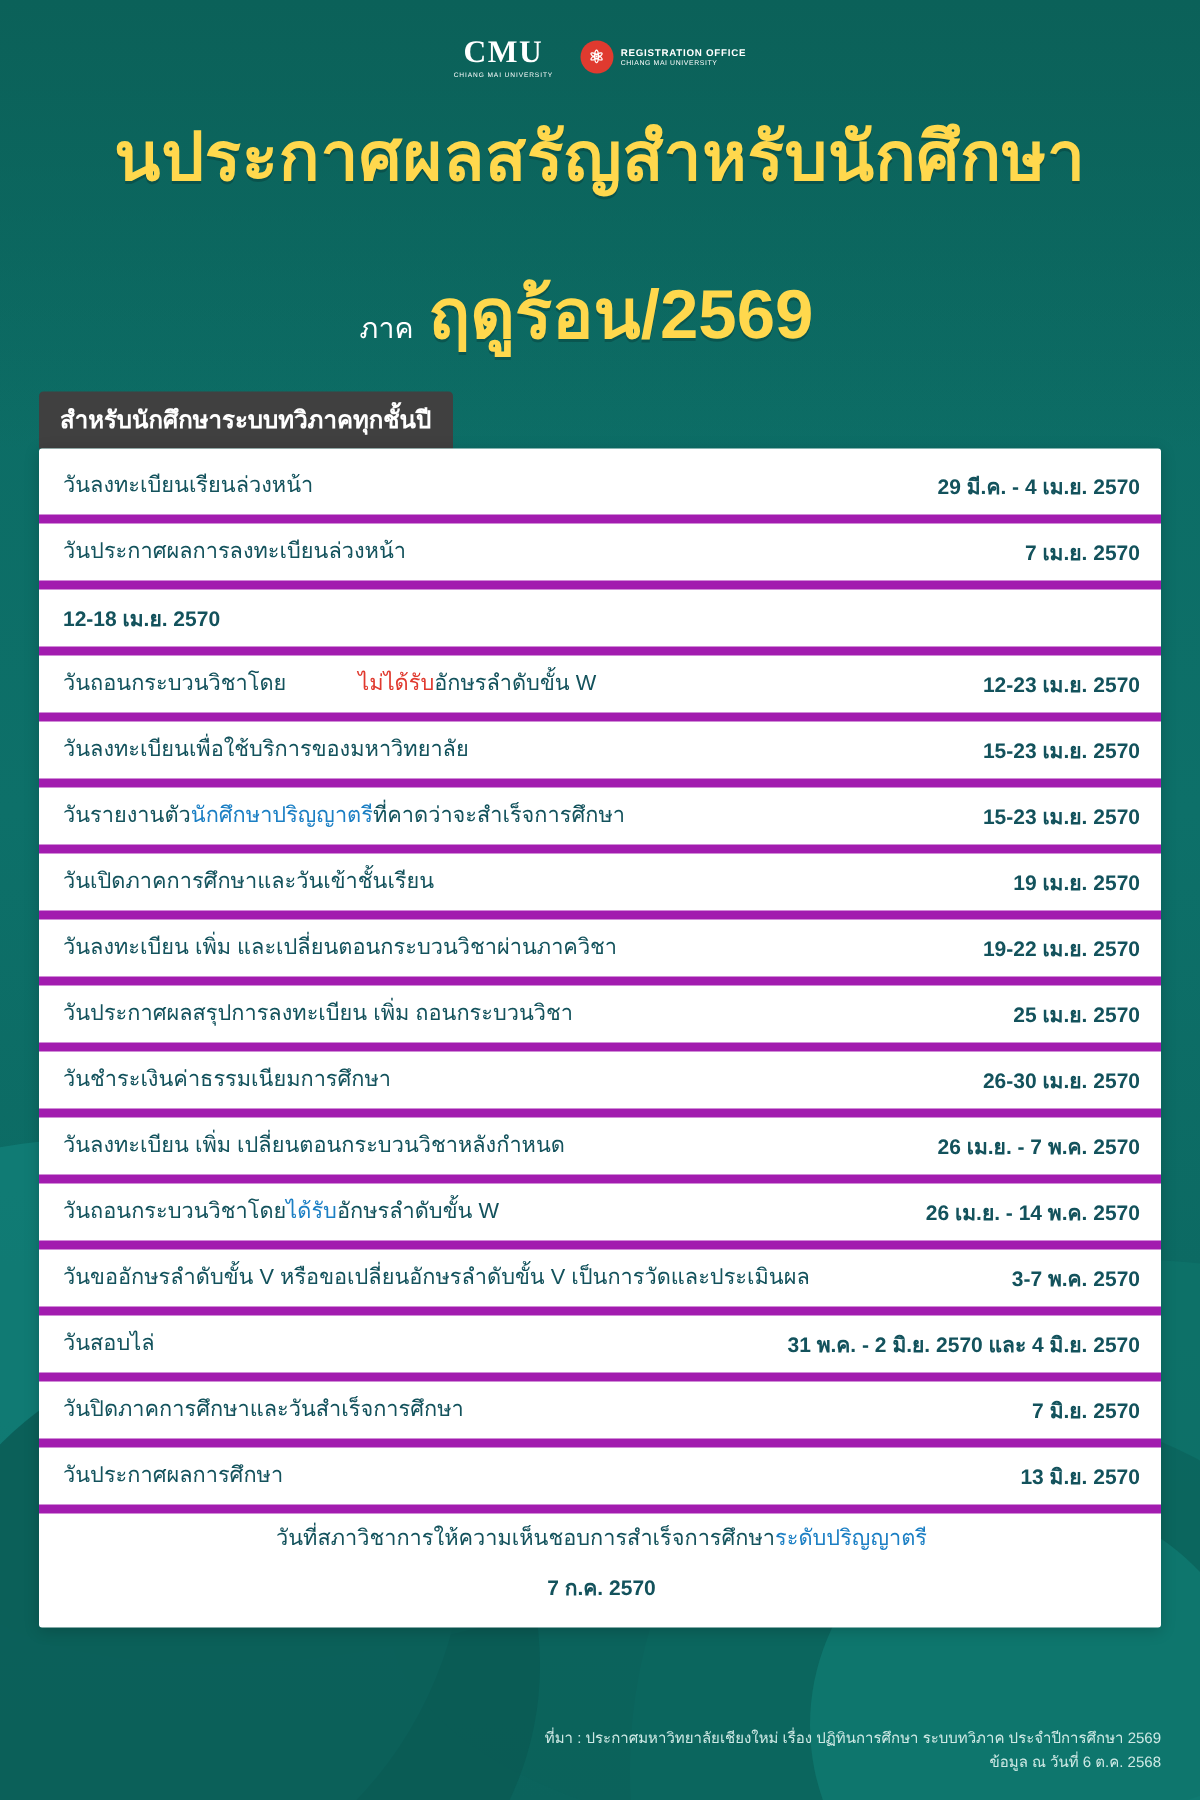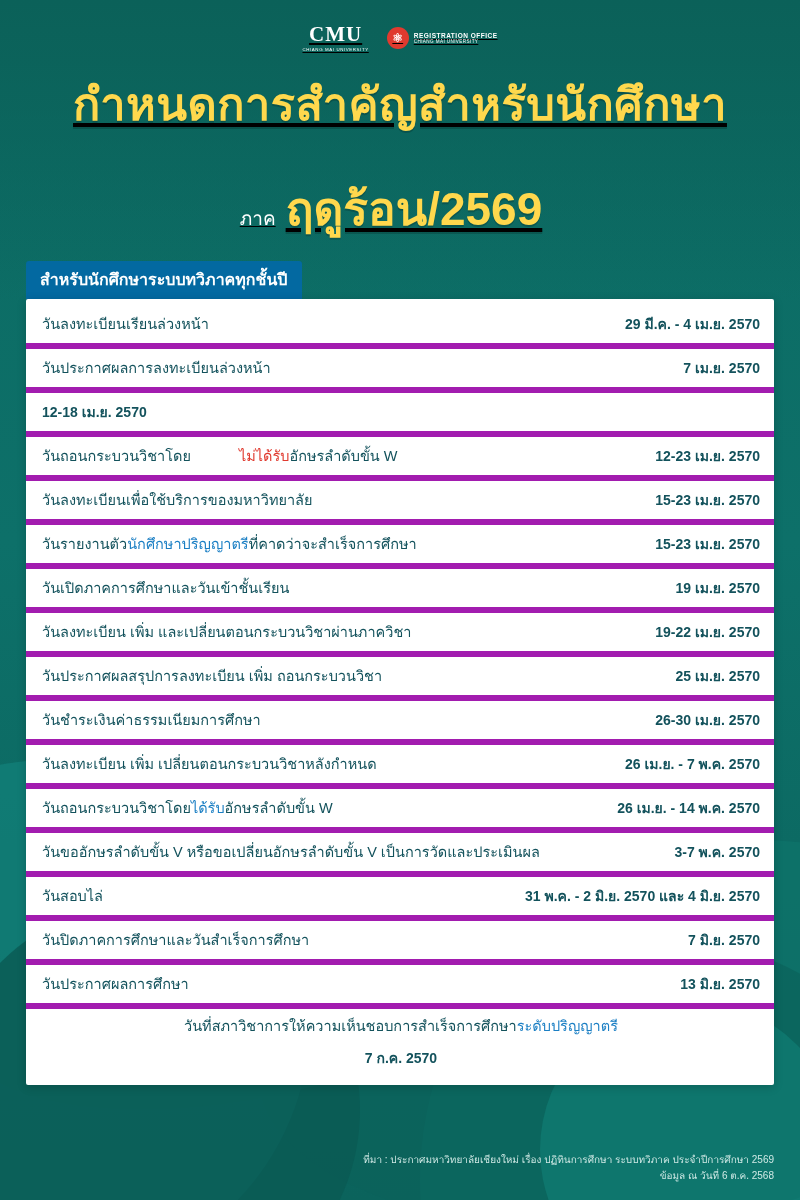--- a/index.html
+++ b/index.html
@@ -67,21 +67,20 @@
   .top-shade {
     position: absolute; left:0; right:0; top:0; height: 300px;
     background: linear-gradient(180deg, #0b6159 0%, rgba(12,106,98,0) 100%);
   }
 
   
   .header {
     position: relative;
     padding-top: 18px;
     text-align: center;
-    text-decoration: underline;
   }
   .logos {
     display: flex;
     justify-content: center;
     align-items: center;
     gap: 18px;
     height: 40px;
   }
   .cmu-logo {
     display: flex;
@@ -150,21 +149,21 @@
     font-weight: bold;
     text-shadow: 0 2px 0 rgba(0,0,0,.18);
     margin-top: 28px;
   }
 
   
   .section-label {
     position: relative;
     margin: 16px 0 0 26px;
     display: inline-block;
-    background: #0369a1;
+    background: #404040;
     color: #ffffff;
     font-size: 16px;
     font-weight: bold;
     padding: 6px 14px 7px 14px;
     border-radius: 3px 3px 0 0;
   }
 
   
   .card {
     position: relative;
@@ -231,21 +230,21 @@
     </div>
     <div class="reg-logo">
       <div class="reg-badge">⚛</div>
       <div class="reg-text">
         <div class="l1">REGISTRATION OFFICE</div>
         <div class="l2">CHIANG MAI UNIVERSITY</div>
       </div>
     </div>
   </div>
 
-  <div class="title">กำหนดการสำคัญสำหรับนักศึกษา</div>
+  <div class="title">นประกาศผลสรัญสำหรับนักศึกษา</div>
   <div class="subtitle-row">
     <span class="subtitle-pre">ภาค</span>
     <span class="subtitle-main">ฤดูร้อน/2569</span>
   </div>
 </div>
 
 <div style="padding-left:0;">
   <div class="section-label">สำหรับนักศึกษาระบบทวิภาคทุกชั้นปี</div>
 </div>
 

